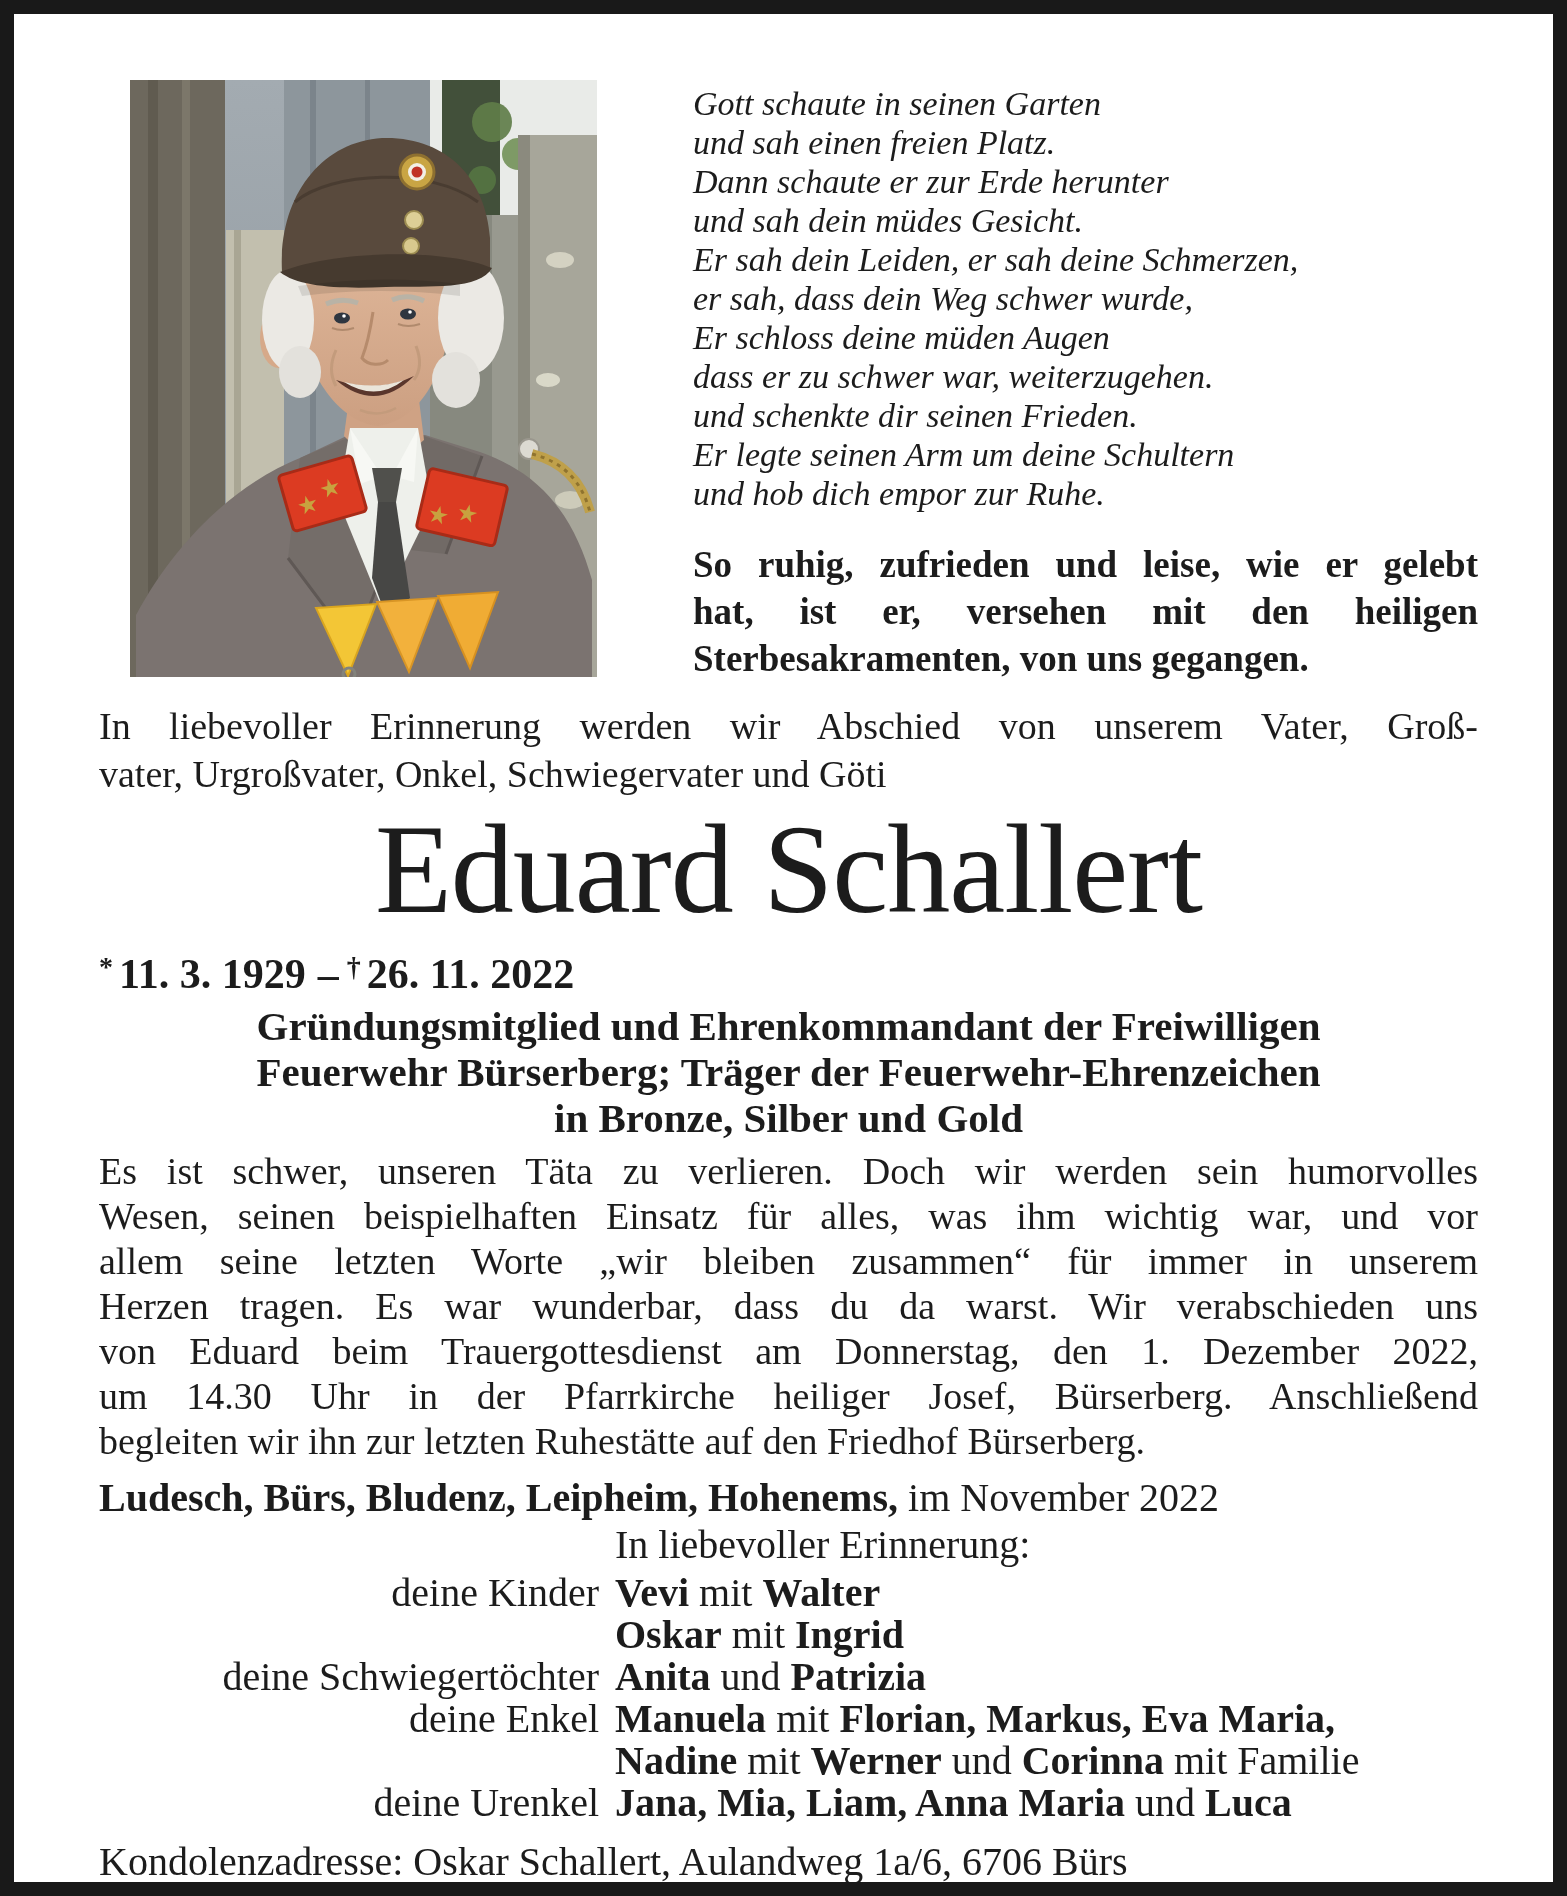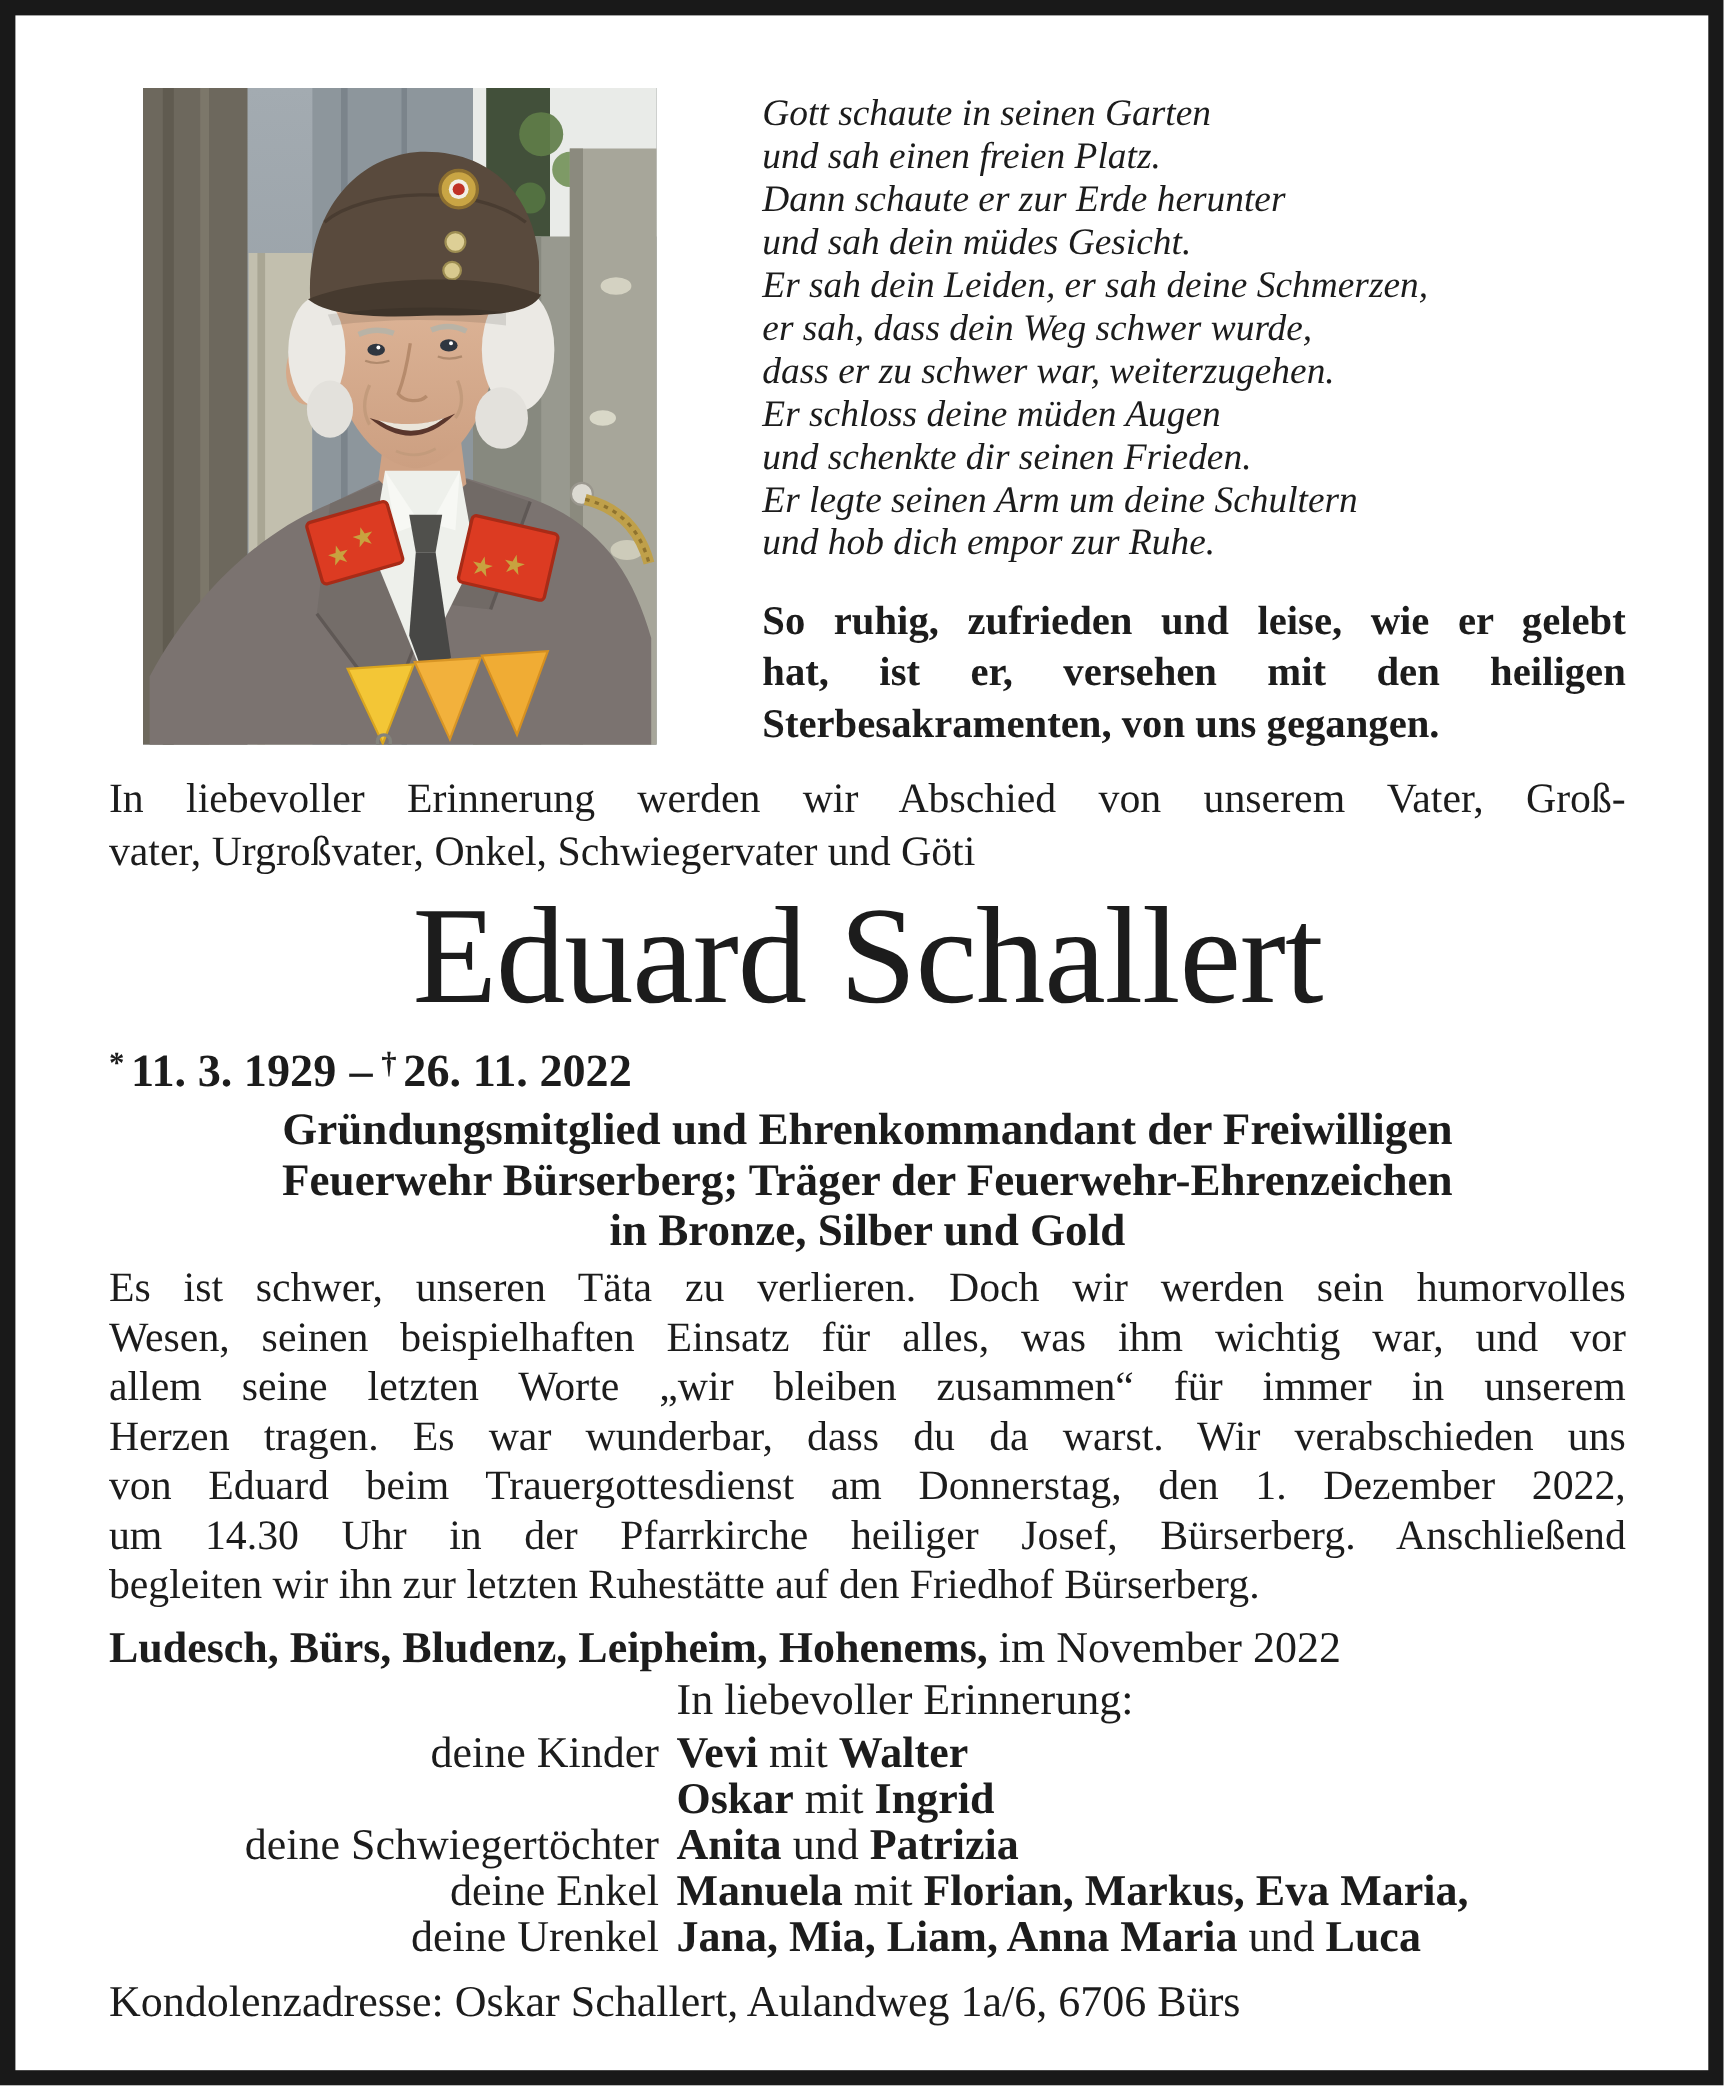--- a/index.html
+++ b/index.html
@@ -166,22 +166,22 @@
       </div>
 
       <div class="right-col">
         <div class="poem">
             <div class="pline">Gott schaute in seinen Garten</div>
             <div class="pline">und sah einen freien Platz.</div>
             <div class="pline">Dann schaute er zur Erde herunter</div>
             <div class="pline">und sah dein müdes Gesicht.</div>
             <div class="pline">Er sah dein Leiden, er sah deine Schmerzen,</div>
             <div class="pline">er sah, dass dein Weg schwer wurde,</div>
+            <div class="pline">Er schloss deine müden Augen</div>
             <div class="pline">dass er zu schwer war, weiterzugehen.</div>
-            <div class="pline">Er schloss deine müden Augen</div>
             <div class="pline">und schenkte dir seinen Frieden.</div>
             <div class="pline">Er legte seinen Arm um deine Schultern</div>
             <div class="pline last">und hob dich empor zur Ruhe.</div>
           </div>
         <div class="closing">
             <div class="jl">So ruhig, zufrieden und leise, wie er gelebt</div>
             <div class="jl">hat, ist er, versehen mit den heiligen</div>
             <div class="jl last">Sterbesakramenten, von uns gegangen.</div>
           </div>
       </div>
@@ -233,20 +233,24 @@
         </div>
         <div class="frow">
           <div class="flabel">deine Schwiegertöchter</div>
           <div class="fval"><span class="b">Anita</span><span> und </span><span class="b">Patrizia</span></div>
         </div>
         <div class="frow">
           <div class="flabel">deine Enkel</div>
           <div class="fval"><span class="b">Manuela</span><span> mit </span><span class="b">Florian, Markus, Eva Maria,</span></div>
         </div>
         <div class="frow">
+          <div class="flabel"></div>
+          <div class="fval"><span class="b">Nadine</span><span> mit </span><span class="b">Werner</span><span> und </span><span class="b">Corinna</span><span> mit Familie</span></div>
+        </div>
+        <div class="frow">
           <div class="flabel">deine Urenkel</div>
           <div class="fval"><span class="b">Jana, Mia, Liam, Anna Maria</span><span> und </span><span class="b">Luca</span></div>
         </div>
       </div>
 
     <div class="condolence">Kondolenzadresse: Oskar Schallert, Aulandweg 1a/6, 6706 Bürs</div>
 
   </div>
 </div>
 

